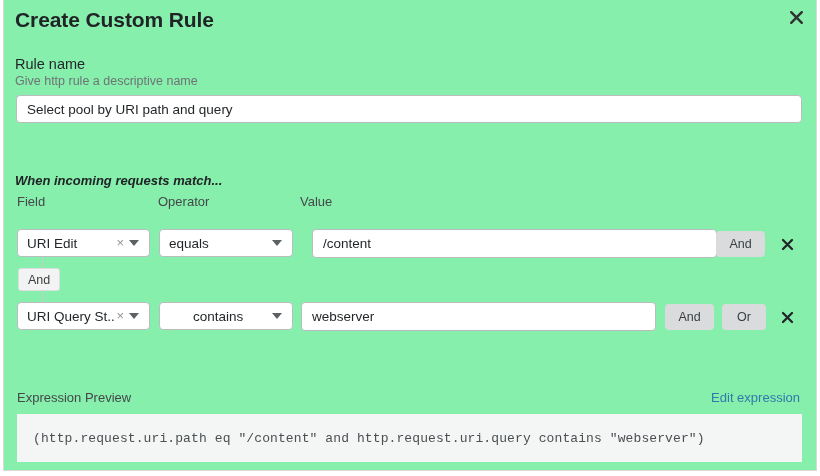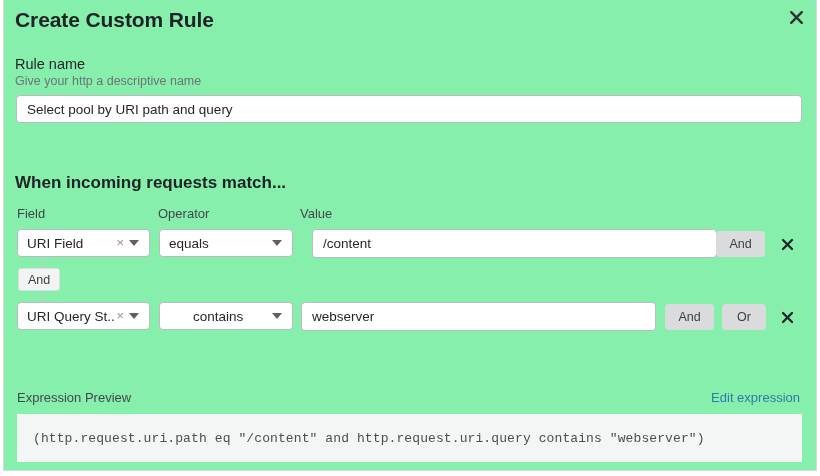--- a/index.html
+++ b/index.html
@@ -81,28 +81,29 @@
     left: 12px;
     top: 95px;
     width: 786px;
     height: 28px;
   }
 
   .section-heading {
     position: absolute;
     left: 11px;
     top: 173px;
-    font-size: 17px;
+    font-size: 13px;
     font-weight: bold;
     color: #212426;
+    font-style: italic;
   }
 
   .col-head {
     position: absolute;
-    top: 206px;
+    top: 194px;
     font-size: 13px;
     color: #44484b;
   }
   .col-head.field { left: 13px; }
   .col-head.operator { left: 154px; }
   .col-head.value { left: 296px; text-align: center; }
 
   
   .select-box {
     position: absolute;
@@ -251,32 +252,32 @@
 
   <div class="title">Create Custom Rule</div>
 
   <div class="close-btn">
     <svg width="15" height="15" viewBox="0 0 15 15" aria-hidden="true">
       <path d="M2.2 2.2 L12.8 12.8 M12.8 2.2 L2.2 12.8" stroke="#313131" stroke-width="2.4" stroke-linecap="round"></path>
     </svg>
   </div>
 
   <div class="label-strong rule-name-label">Rule name</div>
-  <div class="label-sub rule-name-hint">Give your http a descriptive name</div>
+  <div class="label-sub rule-name-hint">Give http rule a descriptive name</div>
 
   <input id="rule-name-input" class="text-input" type="text" value="Select pool by URI path and query" style="">
 
   <div class="section-heading">When incoming requests match...</div>
 
   <div class="col-head field">Field</div>
   <div class="col-head operator">Operator</div>
   <div class="col-head value">Value</div>
 
   <div class="select-box field-sel-1">
-    <span class="sel-text">URI Field</span>
+    <span class="sel-text">URI Edit</span>
     <span class="clear-x">×</span>
     <span class="caret"></span>
   </div>
 
   <div class="select-box op-sel-1">
     <span class="sel-text">equals</span>
     <span class="caret"></span>
   </div>
 
   <input id="value-input-1" class="text-input" type="text" value="/content" style="">

